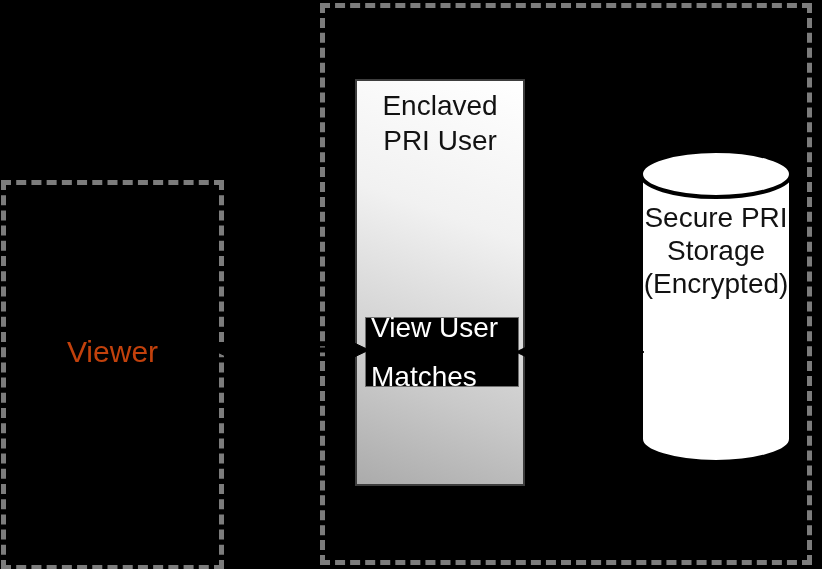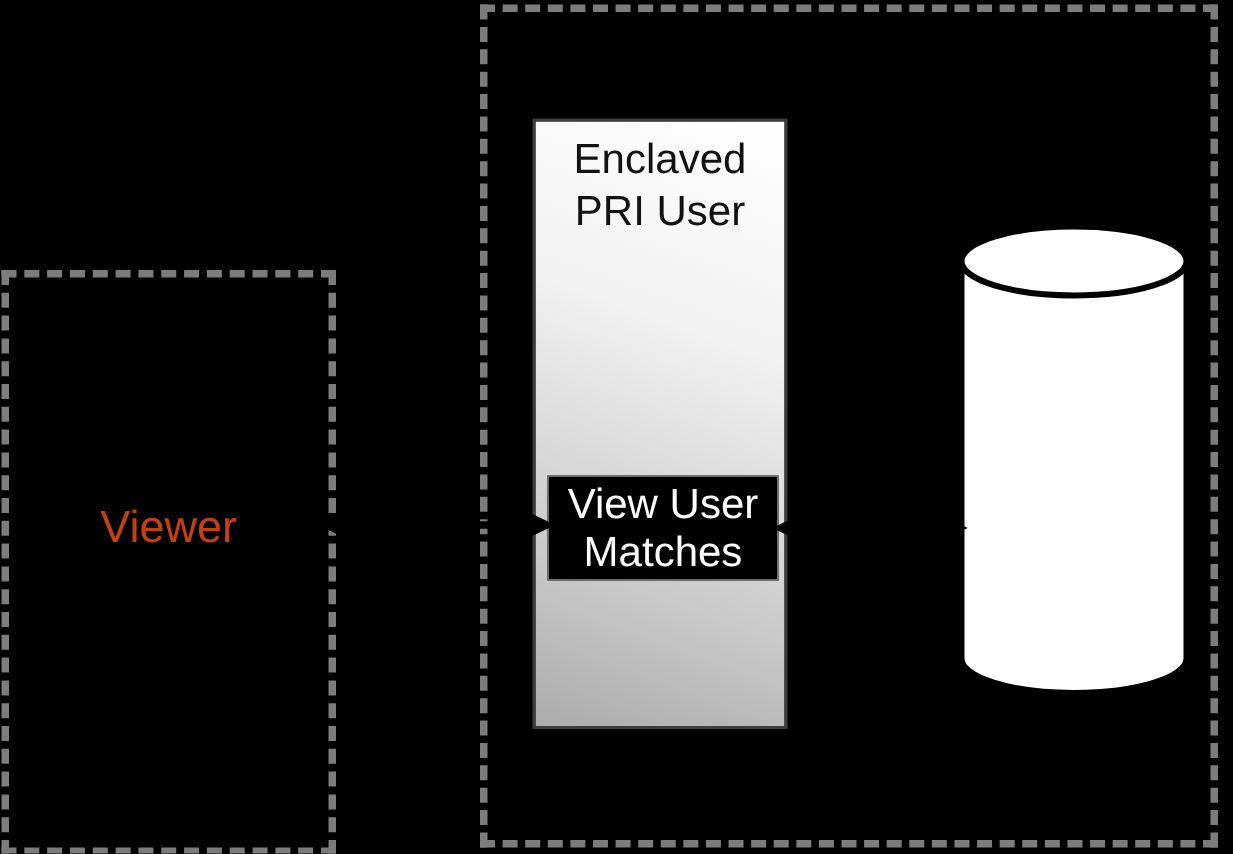--- a/index.html
+++ b/index.html
@@ -78,24 +78,24 @@
     height: 68px;
     background: #000000;
     border: 1px solid #6f6f6f;
     display: flex;
     align-items: center;
     justify-content: center;
     z-index: 4;
   }
   .view-matches-label {
     width: 142px;
-    text-align: center;
+    text-align: left;
     color: #ffffff;
     font-size: 28px;
-    line-height: 32px;
+    line-height: 49px;
   }
   
   .cylinder-wrap {
     position: absolute;
     left: 637px;
     top: 148px;
     width: 158px;
     height: 318px;
     z-index: 3;
   }
@@ -139,20 +139,21 @@
 
   <div class="view-matches-box">
     <div class="view-matches-label">View User Matches</div>
   </div>
 
   <div class="cylinder-wrap">
     <svg width="158" height="318" viewBox="0 0 158 318" aria-hidden="true">
       <path d="M 4 26 L 4 291 A 75 23 0 0 0 154 291 L 154 26" fill="#ffffff" stroke="#000000" stroke-width="4"></path>
       <ellipse cx="79" cy="26" rx="75" ry="23" fill="#ffffff" stroke="#000000" stroke-width="4"></ellipse>
     </svg>
+    <div class="cylinder-label">Secure PRI Storage (Encrypted)</div>
   </div>
 
   <svg class="arrows-overlay" width="822" height="569" viewBox="0 0 822 569" aria-hidden="true">
     <g fill="#000000" stroke="#000000">
       <line x1="220" y1="350" x2="362" y2="350" stroke-width="5"></line>
       <polygon points="213,350 232,341 232,359" stroke-width="1"></polygon>
       <polygon points="369,350 350,341 350,359" stroke-width="1"></polygon>
     </g>
     <g fill="#000000" stroke="#000000">
       <line x1="523" y1="352" x2="637" y2="352" stroke-width="5"></line>

